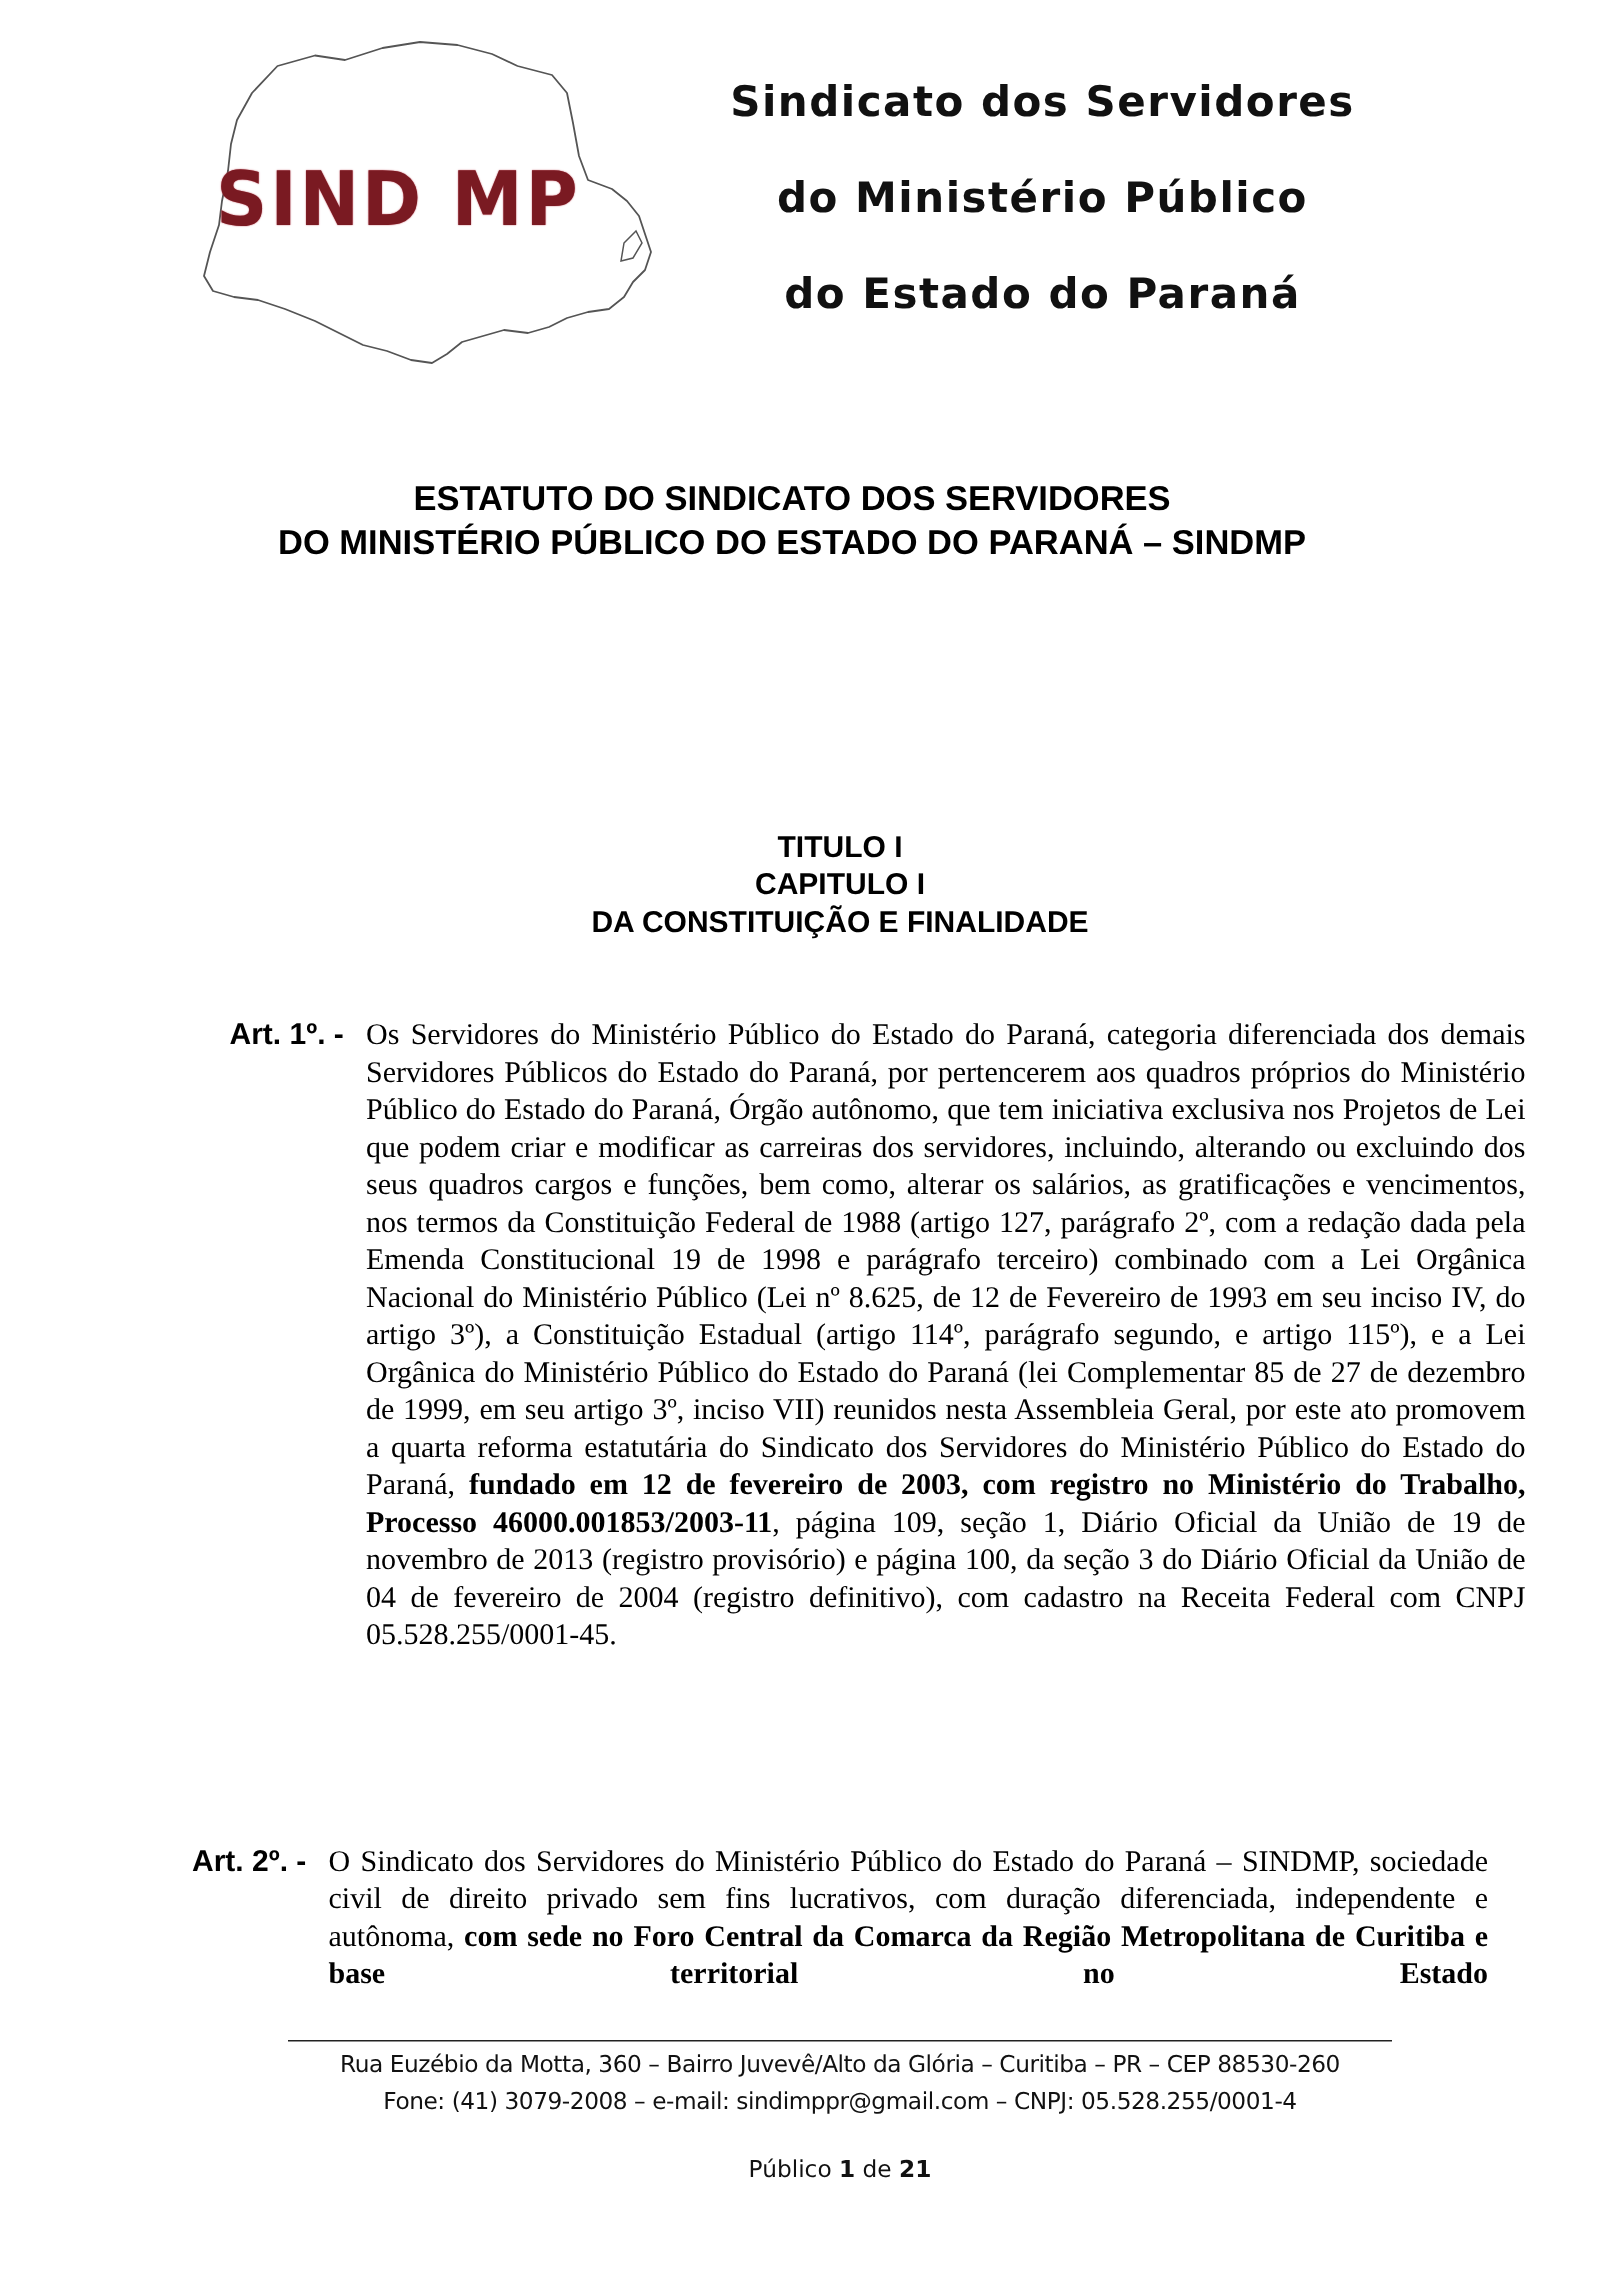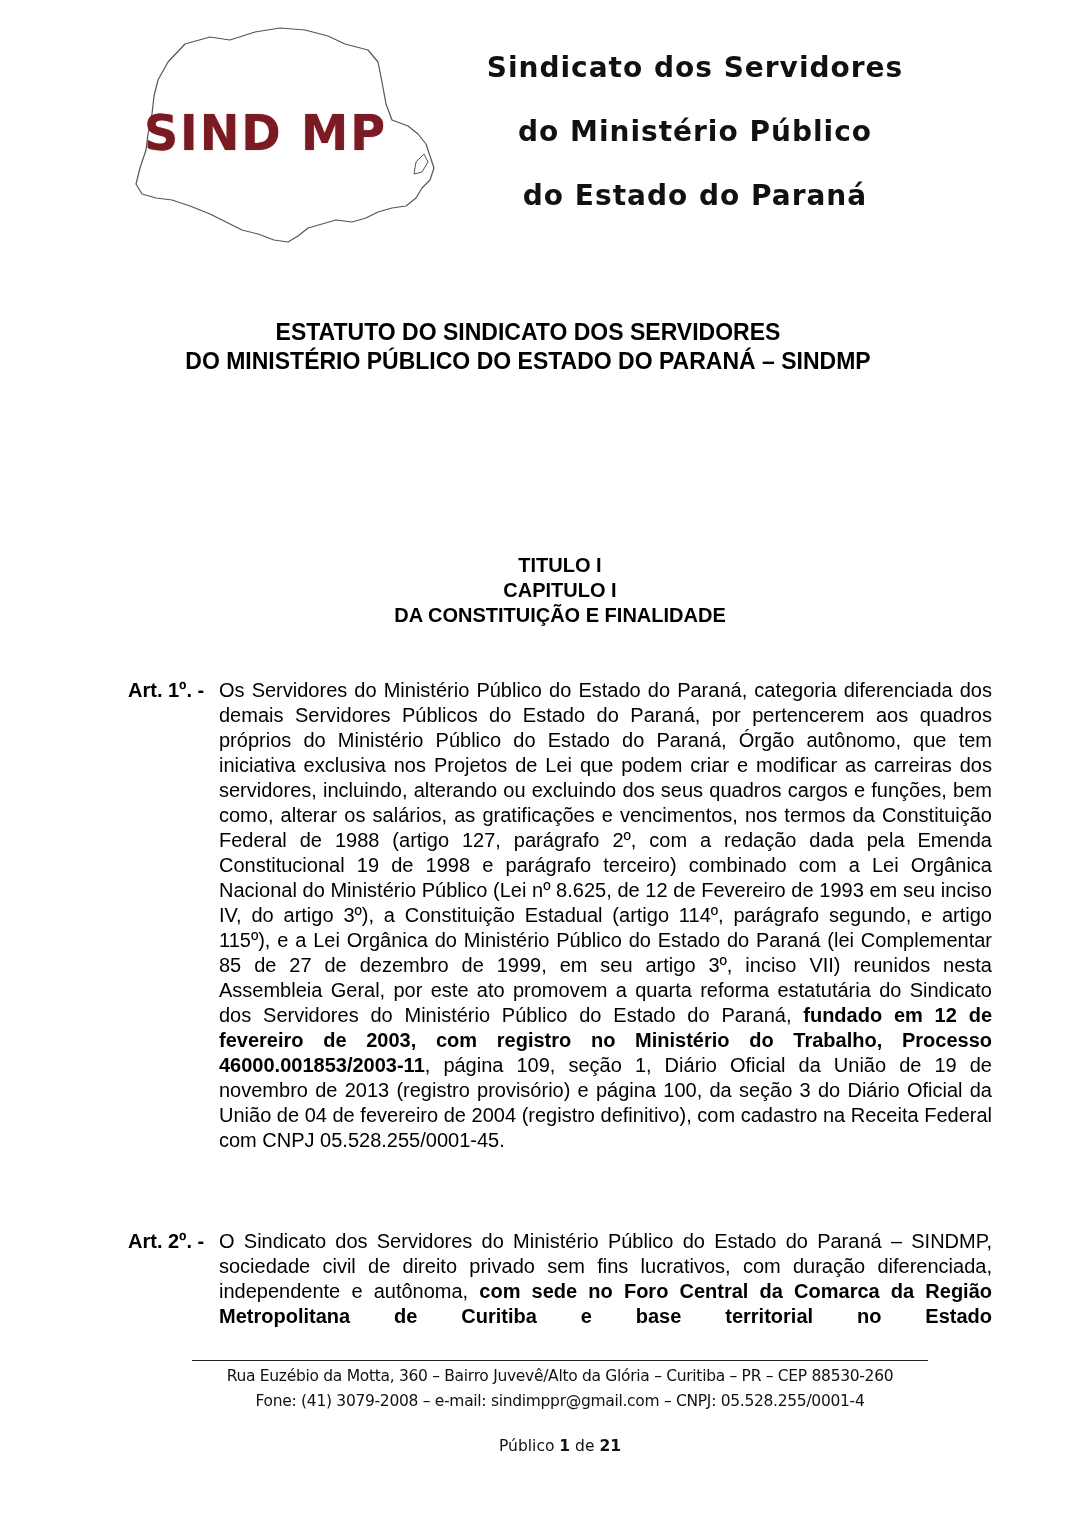--- a/index.html
+++ b/index.html
@@ -21,23 +21,23 @@
   .doc-title { position: absolute; left: 0; top: 318px; width: 1056px; text-align: center;
                font-family: "Liberation Sans", sans-serif; font-weight: bold; font-size: 23px; line-height: 29px; }
 
   .section-heading { position: absolute; left: 0; top: 553px; width: 1120px; text-align: center;
                      font-family: "Liberation Sans", sans-serif; font-weight: bold; font-size: 20px; line-height: 25px; }
 
   
   .article { position: absolute; left: 128px; width: 864px; font-family: "Liberation Sans", sans-serif;
              font-size: 20px; line-height: 25px; }
   .article .label { position: absolute; left: 0; top: 0; font-weight: bold; white-space: nowrap; }
-  .article .body { margin-left: 91px; text-align: justify; text-align-last: left; }
+  .article .body { margin-left: 91px; text-align: justify; text-align-last: left; font-family: Liberation Serif, serif; }
   .article .body b { font-weight: bold; }
-  .art1 { top: 678px; }
+  .art1 { top: 678px; margin-left: 25px; }
   .art2 { top: 1229px; }
   .art2 .body { text-align-last: justify; }
 
   
   .footer-rule { position: absolute; left: 192px; top: 1360px; width: 736px; height: 1px; background: #222; }
   .footer-lines { position: absolute; left: 0; top: 1364px; width: 1120px; text-align: center;
                   font-family: "DejaVu Sans", sans-serif; font-size: 15.5px; line-height: 25px; color: #111;
                   letter-spacing: -0.3px; }
   .page-number { position: absolute; left: 0; top: 1437px; width: 1120px; text-align: center;
                  font-family: "DejaVu Sans", sans-serif; font-size: 15.5px; color: #111; }

